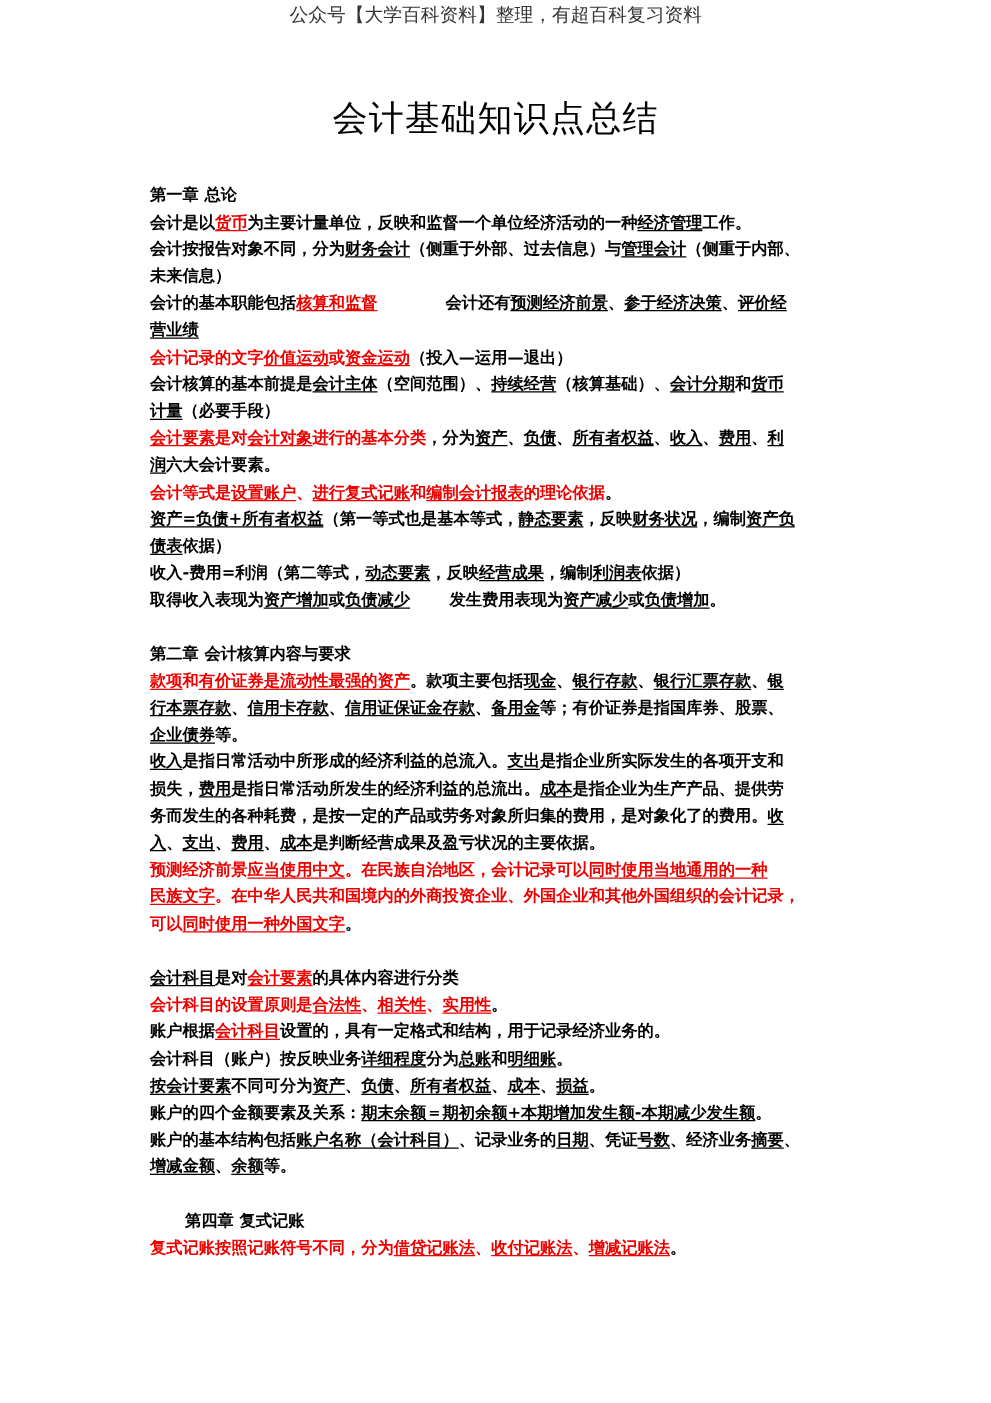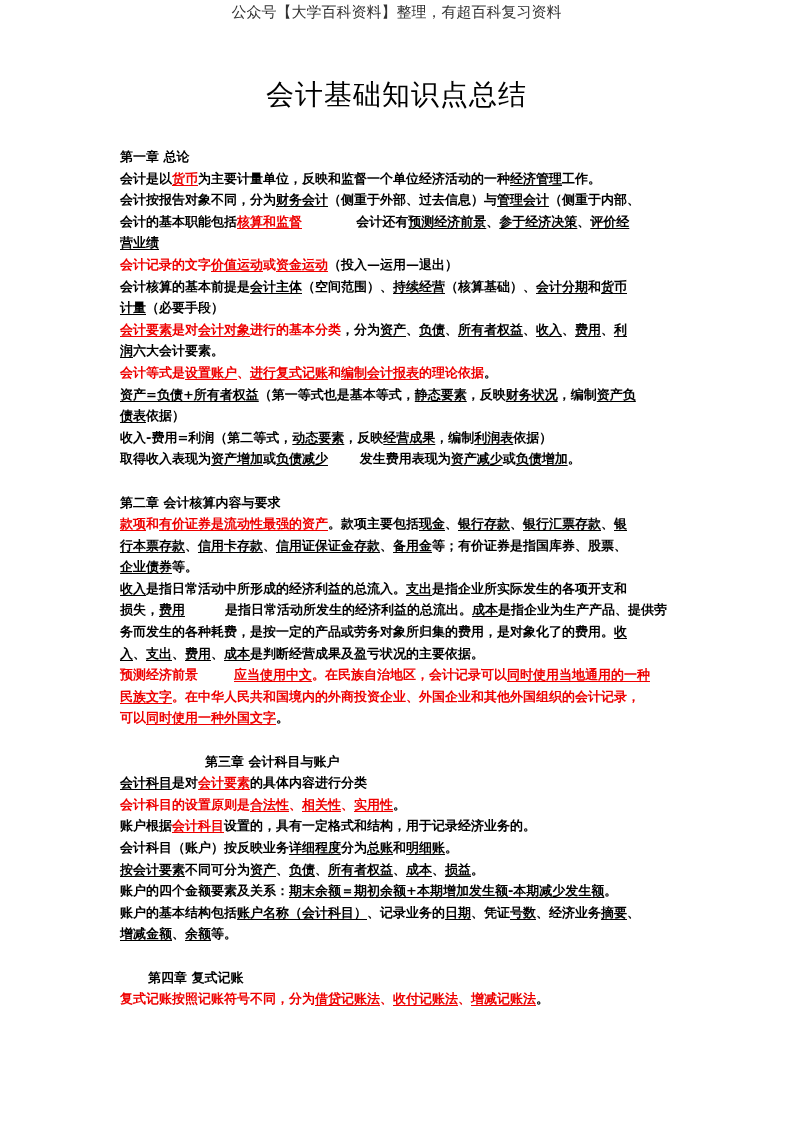--- a/index.html
+++ b/index.html
@@ -22,20 +22,21 @@
 
 <div class="header">公众号【大学百科资料】整理，有超百科复习资料</div>
 <h1 class="title" style="margin:0;">会计基础知识点总结</h1>
 
 <div class="content">
   <div>
     <div class="line">第一章 总论</div>
     <div class="lines">
         <div class="line"><span style="white-space: pre;">会计是以</span><span class="red u" style="white-space: pre;">货币</span><span style="white-space: pre;">为主要计量单位，反映和监督一个单位经济活动的一种</span><span class="u" style="white-space: pre;">经济管理</span><span style="white-space: pre;">工作。</span></div>
         <div class="line"><span style="white-space: pre;">会计按报告对象不同，分为</span><span class="u" style="white-space: pre;">财务会计</span><span style="white-space: pre;">（侧重于外部、过去信息）与</span><span class="u" style="white-space: pre;">管理会计</span><span style="white-space: pre;">（侧重于内部、</span></div>
+        <div class="line"><span style="white-space: pre;">未来信息）</span></div>
         <div class="line"><span style="white-space: pre;">会计的基本职能包括</span><span class="red u" style="white-space: pre;">核算和监督</span><span style="white-space: pre;">            会计还有</span><span class="u" style="white-space: pre;">预测经济前景</span><span style="white-space: pre;">、</span><span class="u" style="white-space: pre;">参于经济决策</span><span style="white-space: pre;">、</span><span class="u" style="white-space: pre;">评价经</span></div>
         <div class="line"><span class="u" style="white-space: pre;">营业绩</span></div>
         <div class="line"><span class="red" style="white-space: pre;">会计记录的文字</span><span class="red u" style="white-space: pre;">价值运动</span><span class="red" style="white-space: pre;">或</span><span class="red u" style="white-space: pre;">资金运动</span><span style="white-space: pre;">（投入—运用—退出）</span></div>
         <div class="line"><span style="white-space: pre;">会计核算的基本前提是</span><span class="u" style="white-space: pre;">会计主体</span><span style="white-space: pre;">（空间范围）、</span><span class="u" style="white-space: pre;">持续经营</span><span style="white-space: pre;">（核算基础）、</span><span class="u" style="white-space: pre;">会计分期</span><span style="white-space: pre;">和</span><span class="u" style="white-space: pre;">货币</span></div>
         <div class="line"><span class="u" style="white-space: pre;">计量</span><span style="white-space: pre;">（必要手段）</span></div>
         <div class="line"><span class="red u" style="white-space: pre;">会计要素</span><span class="red" style="white-space: pre;">是对</span><span class="red u" style="white-space: pre;">会计对象</span><span class="red" style="white-space: pre;">进行的基本分类</span><span style="white-space: pre;">，分为</span><span class="u" style="white-space: pre;">资产</span><span style="white-space: pre;">、</span><span class="u" style="white-space: pre;">负债</span><span style="white-space: pre;">、</span><span class="u" style="white-space: pre;">所有者权益</span><span style="white-space: pre;">、</span><span class="u" style="white-space: pre;">收入</span><span style="white-space: pre;">、</span><span class="u" style="white-space: pre;">费用</span><span style="white-space: pre;">、</span><span class="u" style="white-space: pre;">利</span></div>
         <div class="line"><span class="u" style="white-space: pre;">润</span><span style="white-space: pre;">六大会计要素。</span></div>
         <div class="line"><span class="red" style="white-space: pre;">会计等式是</span><span class="red u" style="white-space: pre;">设置账户</span><span class="red" style="white-space: pre;">、</span><span class="red u" style="white-space: pre;">进行复式记账</span><span class="red" style="white-space: pre;">和</span><span class="red u" style="white-space: pre;">编制会计报表</span><span class="red" style="white-space: pre;">的理论依据</span><span style="white-space: pre;">。</span></div>
         <div class="line"><span class="u" style="white-space: pre;">资产=负债+所有者权益</span><span style="white-space: pre;">（第一等式也是基本等式，</span><span class="u" style="white-space: pre;">静态要素</span><span style="white-space: pre;">，反映</span><span class="u" style="white-space: pre;">财务状况</span><span style="white-space: pre;">，编制</span><span class="u" style="white-space: pre; text-align: center;">资产负</span></div>
         <div class="line"><span class="u" style="white-space: pre;">债表</span><span style="white-space: pre;">依据）</span></div>
@@ -44,31 +45,30 @@
       </div>
   </div>
   <div class="gap"></div>
   <div>
     <div class="line">第二章 会计核算内容与要求</div>
     <div class="lines">
         <div class="line"><span class="red u" style="white-space: pre;">款项</span><span class="red" style="white-space: pre;">和</span><span class="red u" style="white-space: pre;">有价证券</span><span class="red u" style="white-space: pre;">是流动性最强的资产</span><span style="white-space: pre;">。款项主要包括</span><span class="u" style="white-space: pre;">现金</span><span style="white-space: pre;">、</span><span class="u" style="white-space: pre;">银行存款</span><span style="white-space: pre;">、</span><span class="u" style="white-space: pre;">银行汇票存款</span><span style="white-space: pre;">、</span><span class="u" style="white-space: pre;">银</span></div>
         <div class="line"><span class="u" style="white-space: pre;">行本票存款</span><span style="white-space: pre;">、</span><span class="u" style="white-space: pre;">信用卡存款</span><span style="white-space: pre;">、</span><span class="u" style="white-space: pre;">信用证保证金存款</span><span style="white-space: pre;">、</span><span class="u" style="white-space: pre;">备用金</span><span style="white-space: pre;">等；有价证券是指国库券、股票、</span></div>
         <div class="line"><span class="u" style="white-space: pre; margin-top: 24px;">企业债券</span><span style="white-space: pre;">等。</span></div>
         <div class="line"><span class="u" style="white-space: pre;">收入</span><span style="white-space: pre;">是指日常活动中所形成的经济利益的总流入。</span><span class="u" style="white-space: pre;">支出</span><span style="white-space: pre;">是指企业所实际发生的各项开支和</span></div>
-        <div class="line"><span style="white-space: pre;">损失，</span><span class="u" style="white-space: pre;">费用</span><span style="white-space: pre; padding-left: 40px;">是指日常活动所发生的经济利益的总流出。</span><span class="u" style="white-space: pre;">成本</span><span style="white-space: pre;">是指企业为生产产品、提供劳</span></div>
+        <div class="line"><span style="white-space: pre;">损失，</span><span class="u" style="white-space: pre;">费用</span><span style="white-space: pre;">是指日常活动所发生的经济利益的总流出。</span><span class="u" style="white-space: pre;">成本</span><span style="white-space: pre;">是指企业为生产产品、提供劳</span></div>
         <div class="line"><span style="white-space: pre;">务而发生的各种耗费，是按一定的产品或劳务对象所归集的费用，是对象化了的费用。</span><span class="u" style="white-space: pre;">收</span></div>
         <div class="line"><span class="u" style="white-space: pre;">入</span><span style="white-space: pre;">、</span><span class="u" style="white-space: pre;">支出</span><span style="white-space: pre;">、</span><span class="u" style="white-space: pre;">费用</span><span style="white-space: pre;">、</span><span class="u" style="white-space: pre;">成本</span><span style="white-space: pre;">是判断经营成果及盈亏状况的主要依据。</span></div>
-        <div class="line"><span class="red" style="white-space: pre;">预测经济前景</span><span class="red u" style="white-space: pre; margin-left: 36px;">应当使用中文</span><span class="red" style="white-space: pre;">。在民族自治地区，会计记录可以</span><span class="red u" style="white-space: pre;">同时使用当地通用的一种</span></div>
+        <div class="line"><span class="red" style="white-space: pre;">预测经济前景</span><span class="red u" style="white-space: pre;">应当使用中文</span><span class="red" style="white-space: pre;">。在民族自治地区，会计记录可以</span><span class="red u" style="white-space: pre;">同时使用当地通用的一种</span></div>
         <div class="line"><span class="red u" style="white-space: pre;">民族文字</span><span class="red" style="white-space: pre;">。在中华人民共和国境内的外商投资企业、外国企业和其他外国组织的会计记录，</span></div>
         <div class="line"><span class="red" style="white-space: pre;">可以</span><span class="red u" style="white-space: pre;">同时使用一种外国文字</span><span style="white-space: pre;">。</span></div>
       </div>
   </div>
   <div class="gap"></div>
   <div>
-    <div class="line indent3">第三章 会计科目与账户</div>
     <div class="lines">
         <div class="line"><span class="u" style="white-space: pre;">会计科目</span><span style="white-space: pre;">是对</span><span class="red u" style="white-space: pre;">会计要素</span><span style="white-space: pre;">的具体内容进行分类</span></div>
         <div class="line"><span class="red" style="white-space: pre;">会计科目的设置原则是</span><span class="red u" style="white-space: pre;">合法性</span><span class="red" style="white-space: pre;">、</span><span class="red u" style="white-space: pre;">相关性</span><span class="red" style="white-space: pre;">、</span><span class="red u" style="white-space: pre;">实用性</span><span style="white-space: pre;">。</span></div>
         <div class="line"><span style="white-space: pre;">账户根据</span><span class="red u" style="white-space: pre;">会计科目</span><span style="white-space: pre;">设置的，具有一定格式和结构，用于记录经济业务的。</span></div>
         <div class="line"><span style="white-space: pre;">会计科目（账户）按反映业务</span><span class="u" style="white-space: pre;">详细程度</span><span style="white-space: pre;">分为</span><span class="u" style="white-space: pre;">总账</span><span style="white-space: pre;">和</span><span class="u" style="white-space: pre;">明细账</span><span style="white-space: pre;">。</span></div>
         <div class="line"><span class="u" style="white-space: pre;">按会计要素</span><span style="white-space: pre;">不同可分为</span><span class="u" style="white-space: pre;">资产</span><span style="white-space: pre;">、</span><span class="u" style="white-space: pre;">负债</span><span style="white-space: pre;">、</span><span class="u" style="white-space: pre;">所有者权益</span><span style="white-space: pre;">、</span><span class="u" style="white-space: pre;">成本</span><span style="white-space: pre;">、</span><span class="u" style="white-space: pre;">损益</span><span style="white-space: pre;">。</span></div>
         <div class="line"><span style="white-space: pre;">账户的四个金额要素及关系：</span><span class="u" style="white-space: pre;">期末余额＝期初余额+本期增加发生额-本期减少发生额</span><span style="white-space: pre;">。</span></div>
         <div class="line"><span style="white-space: pre;">账户的基本结构包括</span><span class="u" style="white-space: pre;">账户名称（会计科目）</span><span style="white-space: pre;">、记录业务的</span><span class="u" style="white-space: pre;">日期</span><span style="white-space: pre;">、凭证</span><span class="u" style="white-space: pre;">号数</span><span style="white-space: pre;">、经济业务</span><span class="u" style="white-space: pre;">摘要</span><span style="white-space: pre;">、</span></div>
         <div class="line"><span class="u" style="white-space: pre; text-decoration: underline;">增减金额</span><span style="white-space: pre;">、</span><span class="u" style="white-space: pre;">余额</span><span style="white-space: pre;">等。</span></div>
       </div>

